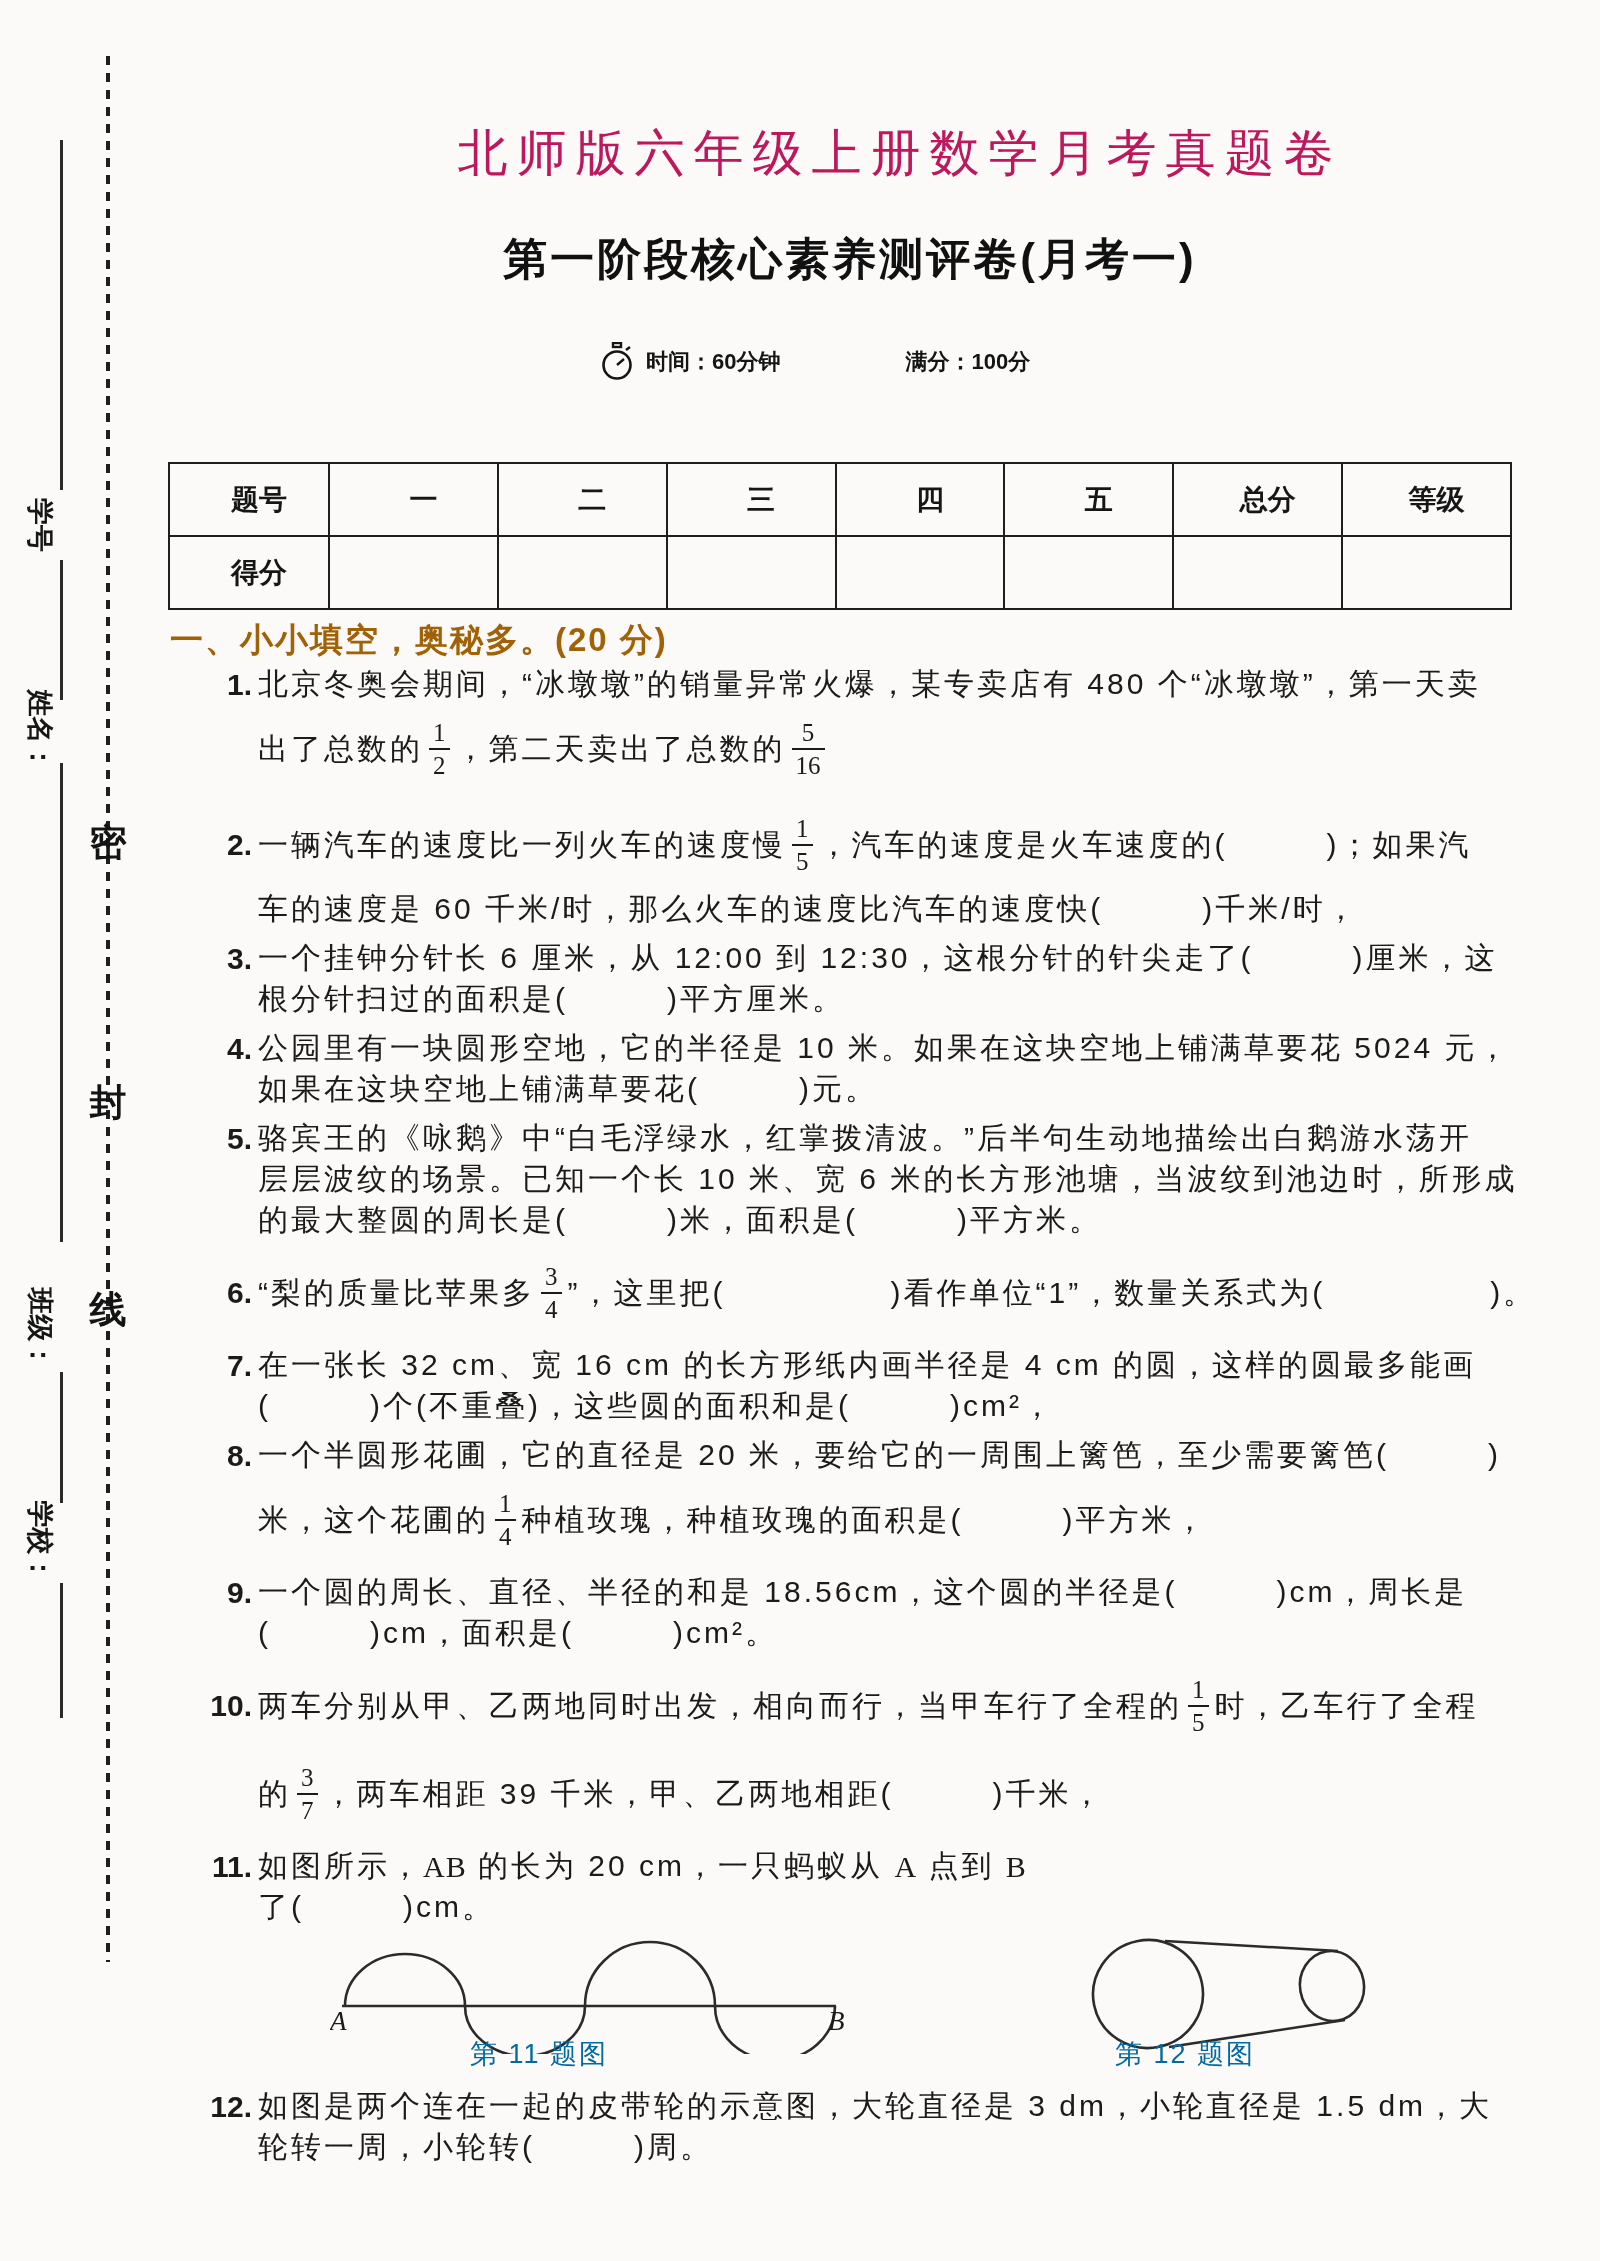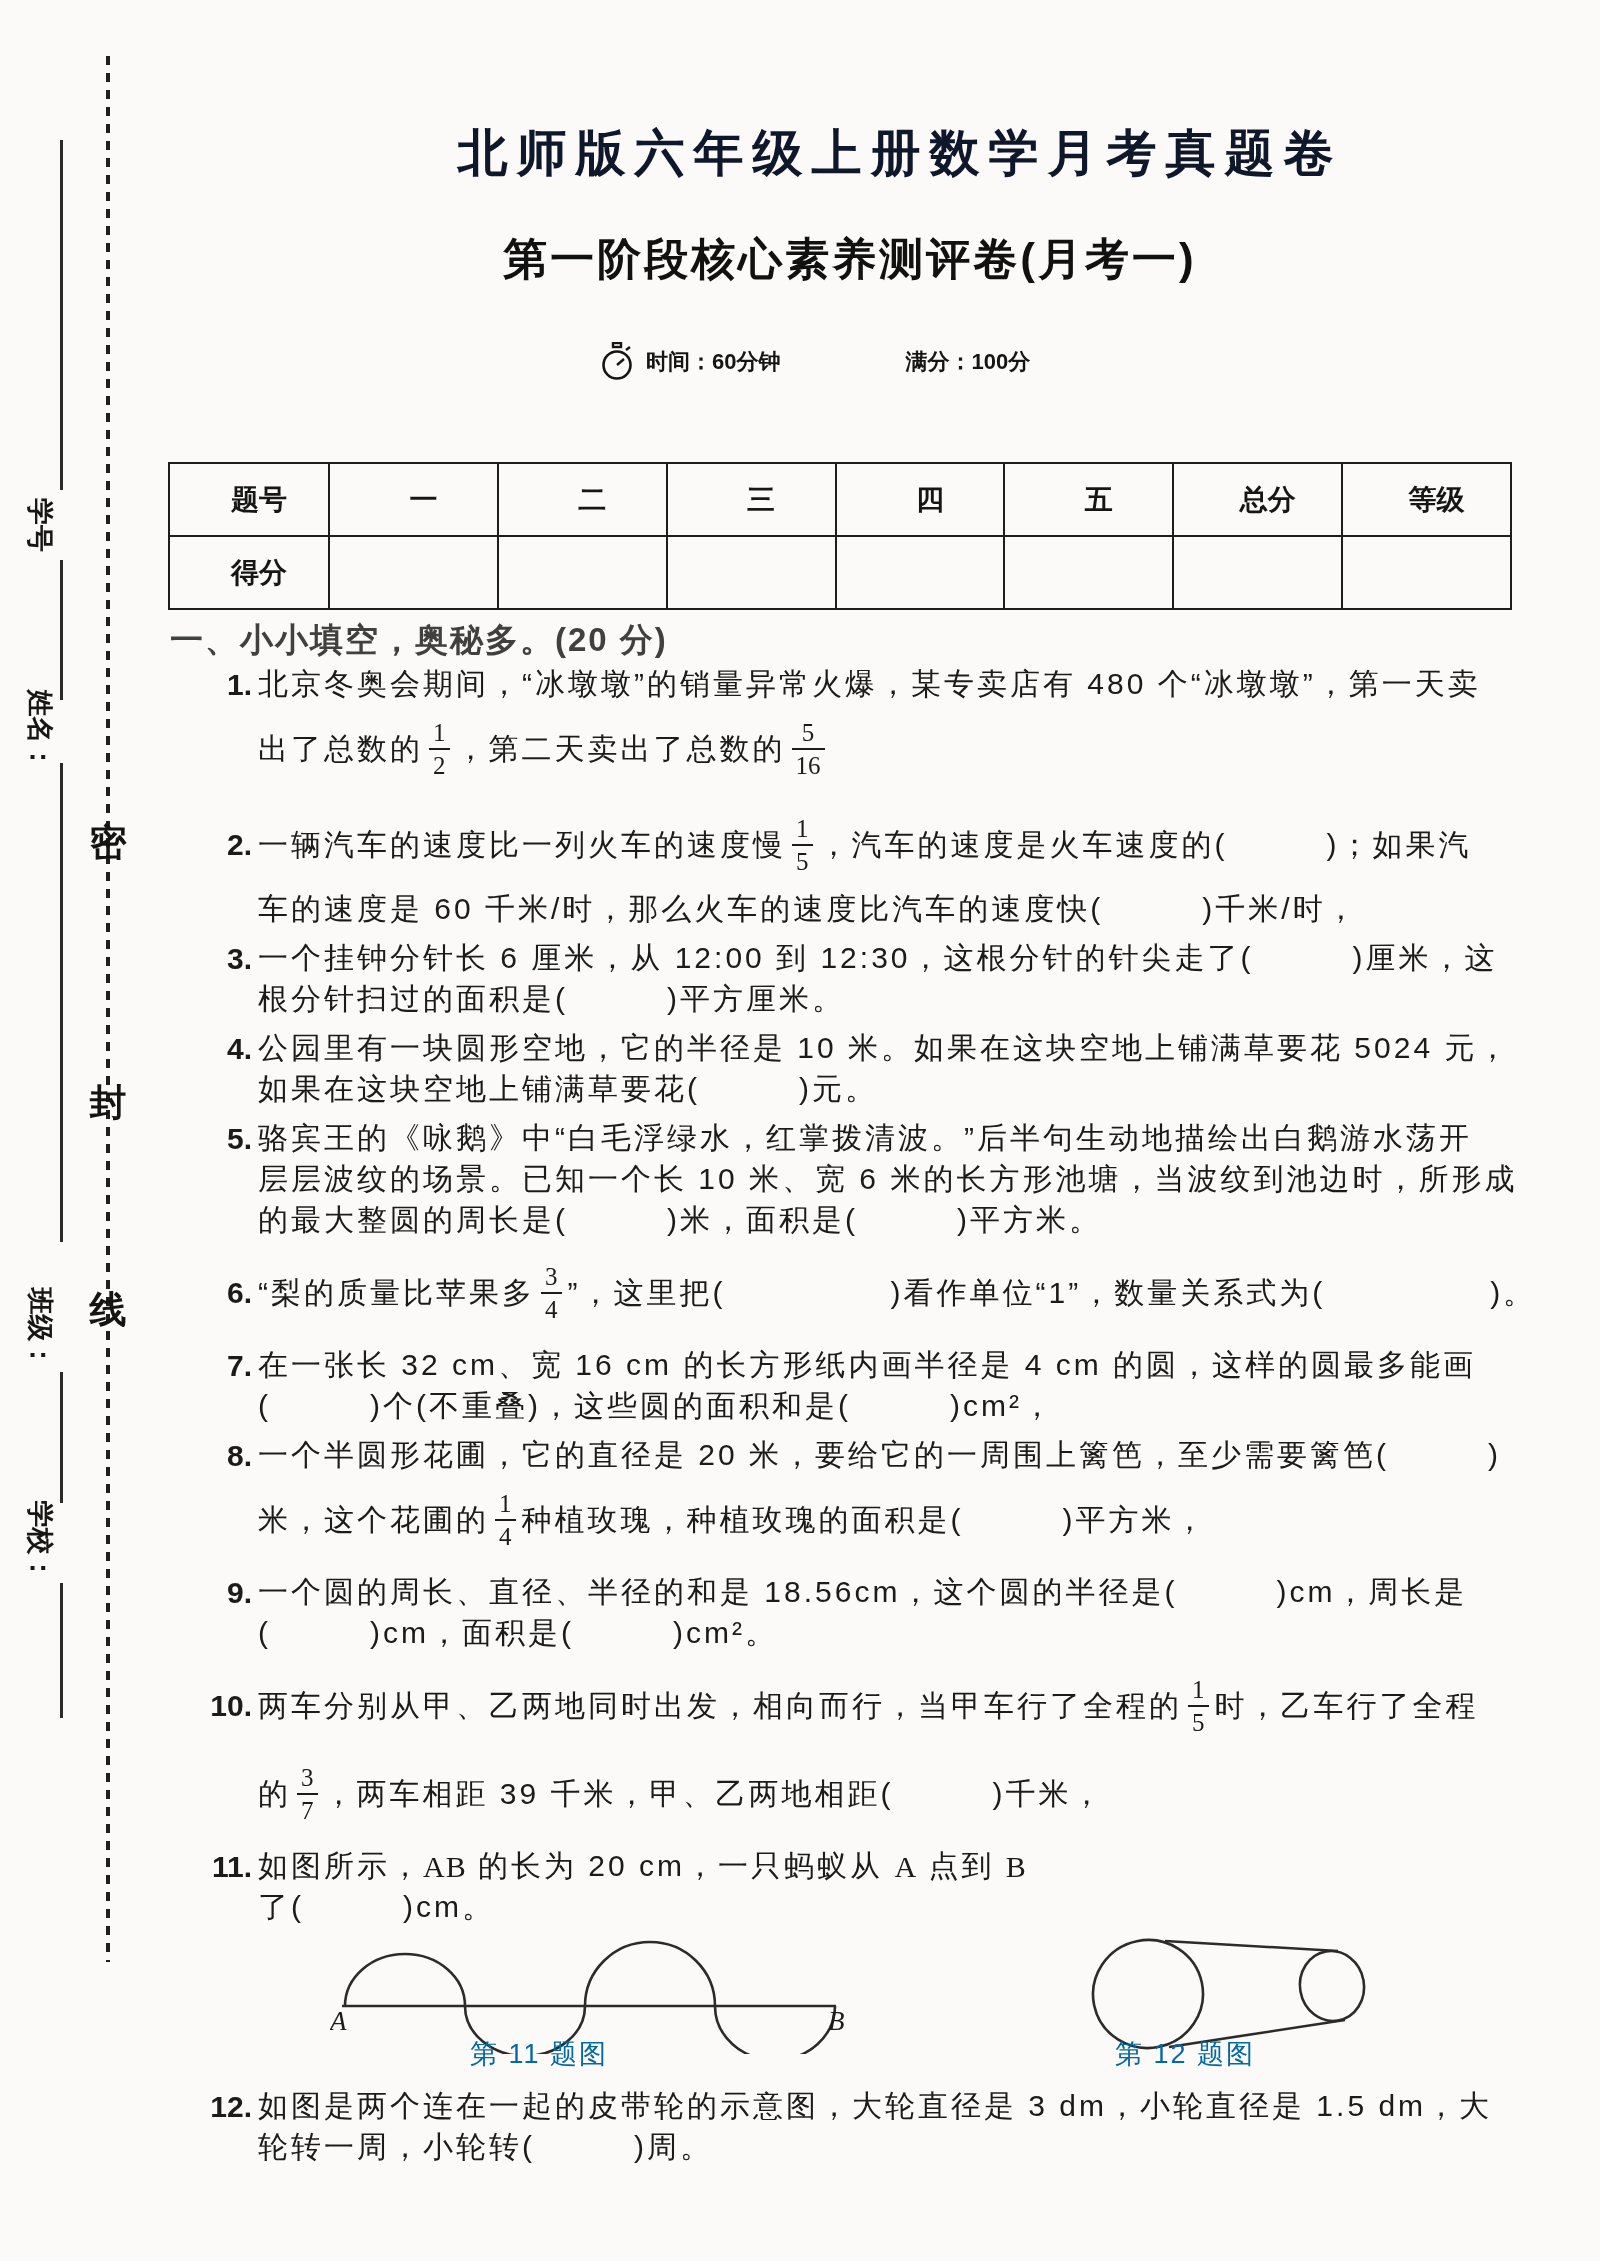--- a/index.html
+++ b/index.html
@@ -20,21 +20,21 @@
   .field-line{position:absolute;left:60px;width:3px;background:#2a2a2a;}
   .vlabel{
     position:absolute;left:10px;width:60px;height:60px;
     display:flex;align-items:center;justify-content:center;
     transform:rotate(90deg);white-space:nowrap;
     font-size:27px;font-weight:bold;color:#161616;
   }
   
   .title{
     position:absolute;left:430px;top:120px;width:940px;text-align:center;
-    font-size:50px;font-weight:bold;letter-spacing:9px;color:#0f172a;
+    font-size:50px;font-weight:normal;letter-spacing:9px;color:#be185d;
   }
   .subtitle{
     position:absolute;left:480px;top:230px;width:740px;text-align:center;
     font-size:44px;font-weight:bold;letter-spacing:3px;color:#111;
   }
   .meta{
     position:absolute;left:600px;top:342px;display:flex;align-items:center;
     font-size:22px;font-weight:bold;color:#151515;
   }
   .meta .gap{display:inline-block;width:125px;}
@@ -45,21 +45,21 @@
     border-collapse:collapse;table-layout:fixed;
   }
   table.score td{
     border:2.5px solid #1e1e1e;height:69px;text-align:center;
     font-size:28px;font-weight:bold;color:#161616;padding-left:21px;
   }
   
   .content{position:absolute;left:170px;top:620px;width:1385px;}
   .sec-head{
     font-size:33px;font-weight:bold;letter-spacing:2px;
-    height:44px;line-height:40px;color:#404040;
+    height:44px;line-height:40px;color:#a16207;
   }
   .q{position:relative;padding-left:88px;margin-bottom:8px;}
   .q-line{
     min-height:38px;display:flex;align-items:center;
     font-size:30px;letter-spacing:3px;white-space:pre;color:#1b1b1b;
   }
   .q-line:has(.frac){min-height:88px;}
   .q-num{
     display:inline-block;width:52px;margin-left:-58px;margin-right:6px;
     text-align:right;font-weight:bold;letter-spacing:0;flex:0 0 auto;

